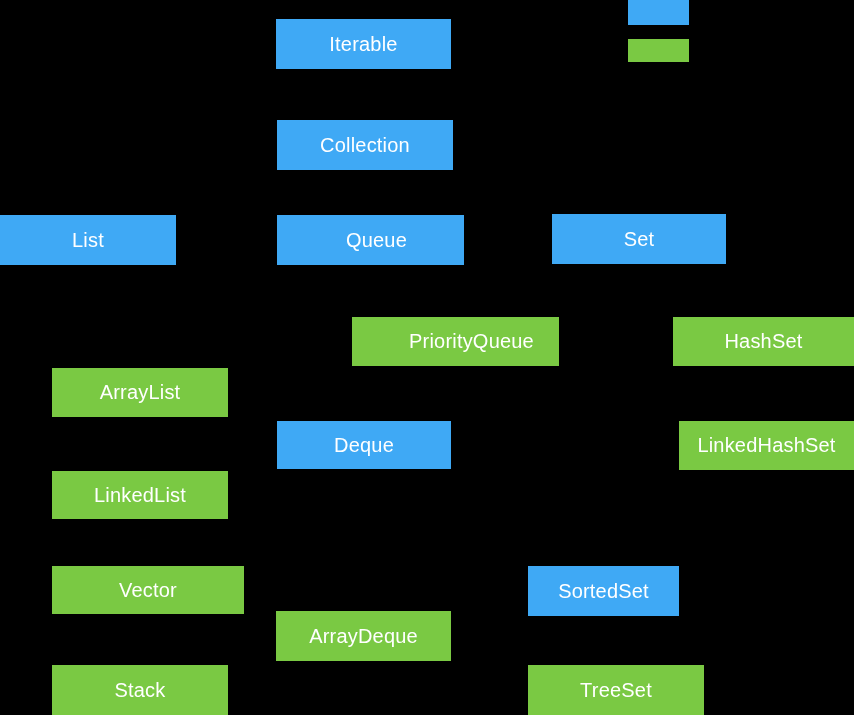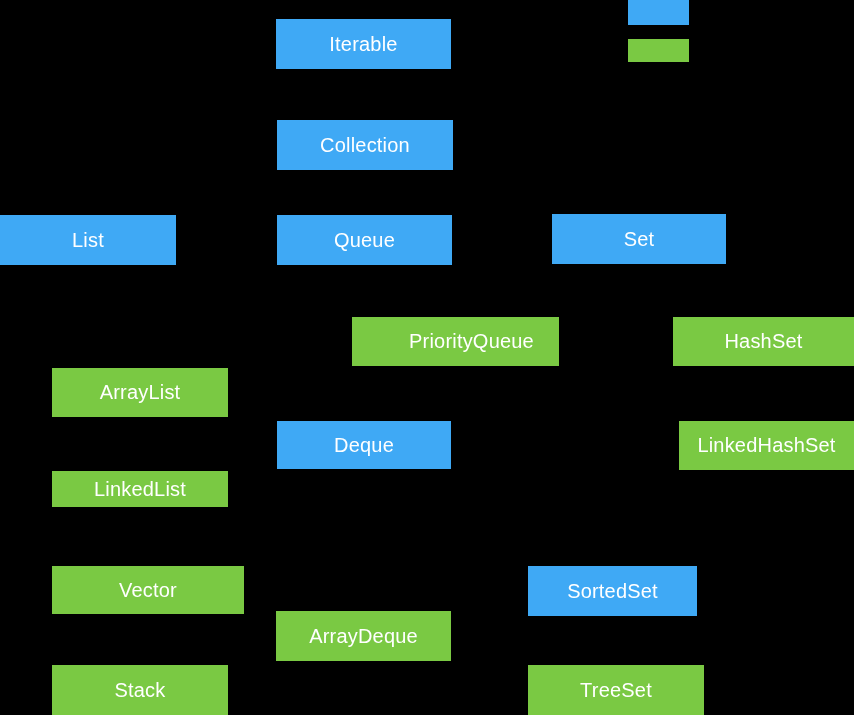--- a/index.html
+++ b/index.html
@@ -49,39 +49,39 @@
     <div class="swatch interface" style="left:628px; top:0px; width:61px; height:25px;"></div>
     <div class="swatch class" style="left:628px; top:39px; width:61px; height:23px;"></div>
   </div>
 
   <div class="node interface" style="left:276px; top:19px;  width:175px; height:50px;">Iterable</div>
 
   <div class="node interface" style="left:277px; top:120px; width:176px; height:50px;">Collection</div>
 
   <div class="node interface" style="left:0px;   top:215px; width:176px; height:50px;">List</div>
 
-  <div class="node interface" style="left:277px; top:215px; width:175px; height:50px;">Queue</div>
+  <div class="node interface" style="left:277px; top:215px; width:175px; height:50px;padding-left:12px;">Queue</div>
 
   <div class="node interface" style="left:552px; top:214px; width:174px; height:50px;">Set</div>
 
   <div class="node class" style="left:352px; top:317px; width:175px; height:49px;padding-left:32px;">PriorityQueue</div>
 
   <div class="node class" style="left:673px; top:317px; width:181px; height:49px;">HashSet</div>
 
   <div class="node class" style="left:52px;  top:368px; width:176px; height:49px;">ArrayList</div>
 
   <div class="node interface" style="left:277px; top:421px; width:174px; height:48px;">Deque</div>
 
   <div class="node class" style="left:679px; top:421px; width:175px; height:49px;">LinkedHashSet</div>
 
-  <div class="node class" style="left:52px;  top:471px; width:176px; height:36px;">LinkedList</div>
+  <div class="node class" style="left:52px;  top:471px; width:176px; height:48px;">LinkedList</div>
 
   <div class="node class" style="left:52px;  top:566px; width:192px; height:48px;">Vector</div>
 
   <div class="node class" style="left:276px; top:567px; width:175px; height:50px;margin-top:44px;">ArrayDeque</div>
 
-  <div class="node interface" style="left:528px; top:566px; width:169px; height:50px;">SortedSet</div>
+  <div class="node interface" style="left:528px; top:566px; width:151px; height:50px;">SortedSet</div>
 
   <div class="node class" style="left:52px;  top:665px; width:176px; height:50px;">Stack</div>
 
   <div class="node class" style="left:528px; top:665px; width:176px; height:50px;">TreeSet</div>
 
 </div>
 
 </body></html>

